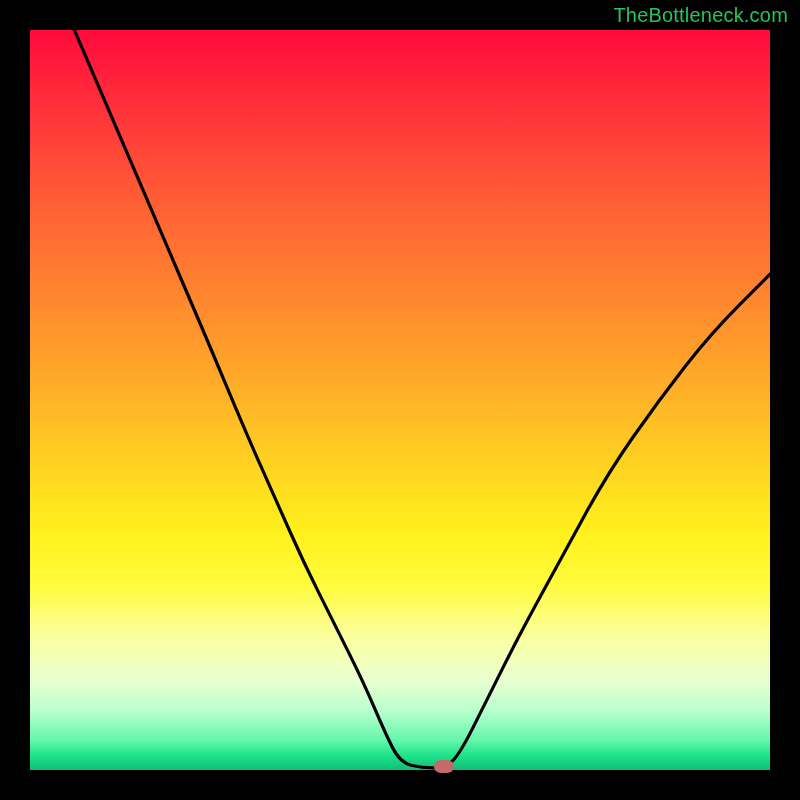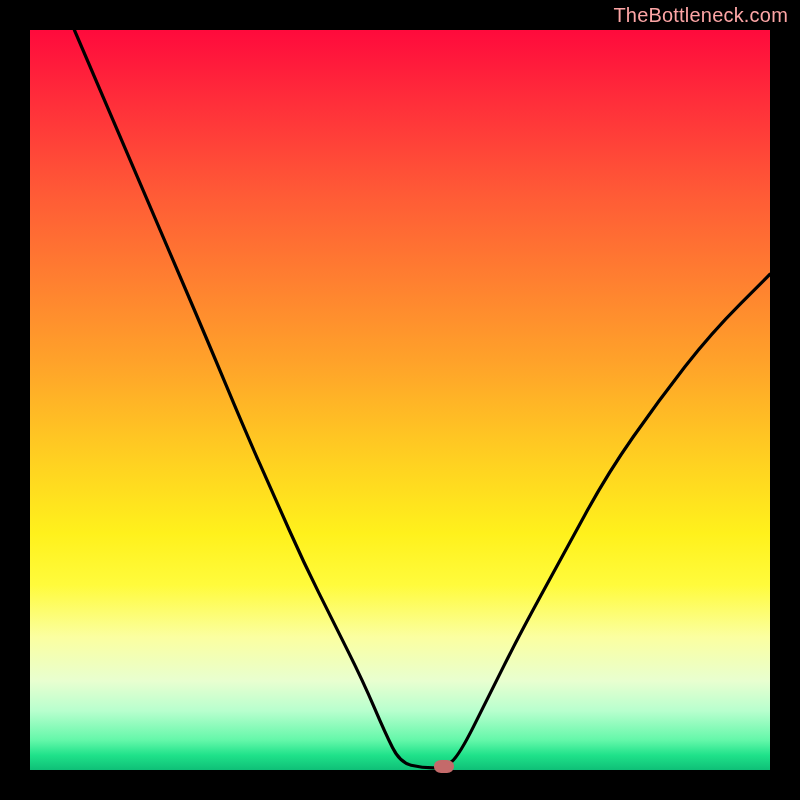--- a/index.html
+++ b/index.html
@@ -51,21 +51,21 @@
     position: absolute;
     width: 20px;
     height: 13px;
     border-radius: 7px / 6px;
     background: #c46a6a;
   }
   .watermark {
     position: absolute;
     top: 4px;
     right: 12px;
-    color: #fca5a5;
+    color: #22c55e;
     font-size: 20px;
     font-weight: 500;
     letter-spacing: 0.2px;
     user-select: none;
   }
 </style>
 </head>
 <body>
 
 <div class="frame">

